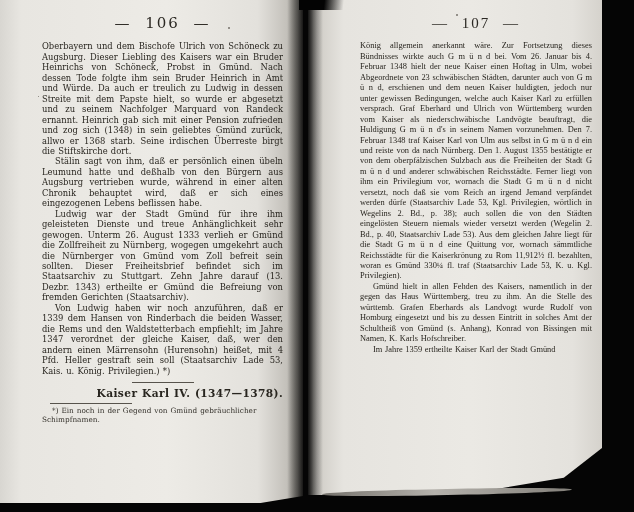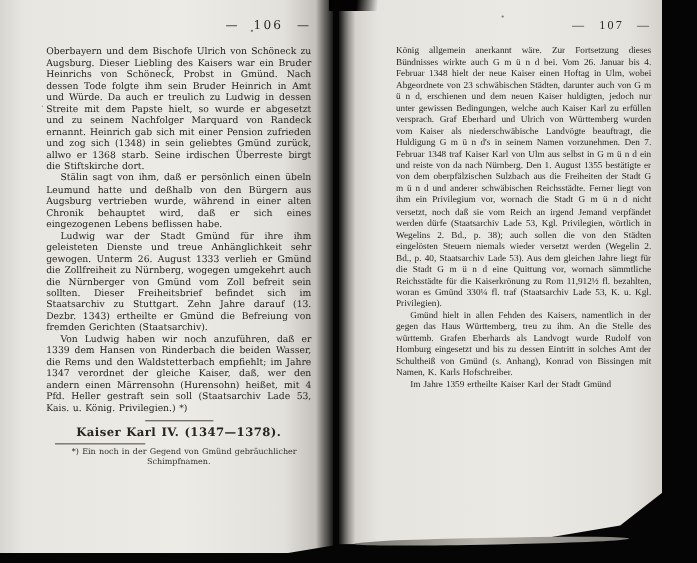--- a/index.html
+++ b/index.html
@@ -20,32 +20,32 @@
     background:linear-gradient(to right,#8f8c86 0,#cfccc6 3%,#e6e4df 12%,#ebe9e4 55%,#e4e2dd 90%,#d5d2cc 100%);
     clip-path:polygon(0 0,100% 0,100% 90.5%,87% 96.5%,58% 99.4%,28% 100%,0 100%);
   }
   .textcol{
     position:absolute;top:18px;
     text-align:justify;font-size:8.4px;line-height:10.45px;word-spacing:0.6px;
   }
   .page-left  .textcol{left:42px;width:241px;}
   .page-right .textcol{left:52px;width:232px;font-family:Liberation Serif, serif;}
   .pagehead{
-    margin:0 0 13px 0;text-align:right;font-size:11px;
+    margin:0 0 13px 0;text-align:center;font-size:15px;
     letter-spacing:2px;word-spacing:7px;color:#2b2823;
   }
   .para{margin:0;text-indent:13px;}
   .para.noindent{text-indent:0;}
   .section-rule{width:62px;border-top:1px solid #57534c;margin:6px auto 5px;}
   .section-heading{
-    margin:0 0 4px;text-align:center;font-size:10.6px;font-weight:bold;
+    margin:0 0 4px;text-align:right;font-size:10.6px;font-weight:bold;
     letter-spacing:0.4px;
   }
   .footnote-rule{width:82px;border-top:1px solid #57534c;margin:5px 0 2px 8px;}
-  .footnote{margin:0;font-size:7.3px;line-height:9px;text-indent:10px;text-align:center;color:#33302a;}
+  .footnote{margin:0;font-size:7.3px;line-height:9px;text-indent:10px;text-align:left;color:#33302a;}
   .gutter{
     position:absolute;left:287px;top:0;width:36px;height:512px;
     background:linear-gradient(to right,rgba(5,5,5,0) 0%,rgba(5,5,5,0.5) 30%,rgba(5,5,5,0.9) 47%,rgba(5,5,5,0.95) 56%,rgba(5,5,5,0.45) 74%,rgba(5,5,5,0) 100%);
   }
   .spine-top{
     position:absolute;left:299px;top:0;width:52px;height:10px;
     background:linear-gradient(96deg,#030303 48%,rgba(3,3,3,0) 85%);
   }
   .page-bottom-edge{
     position:absolute;left:322px;top:489px;width:250px;height:6px;

